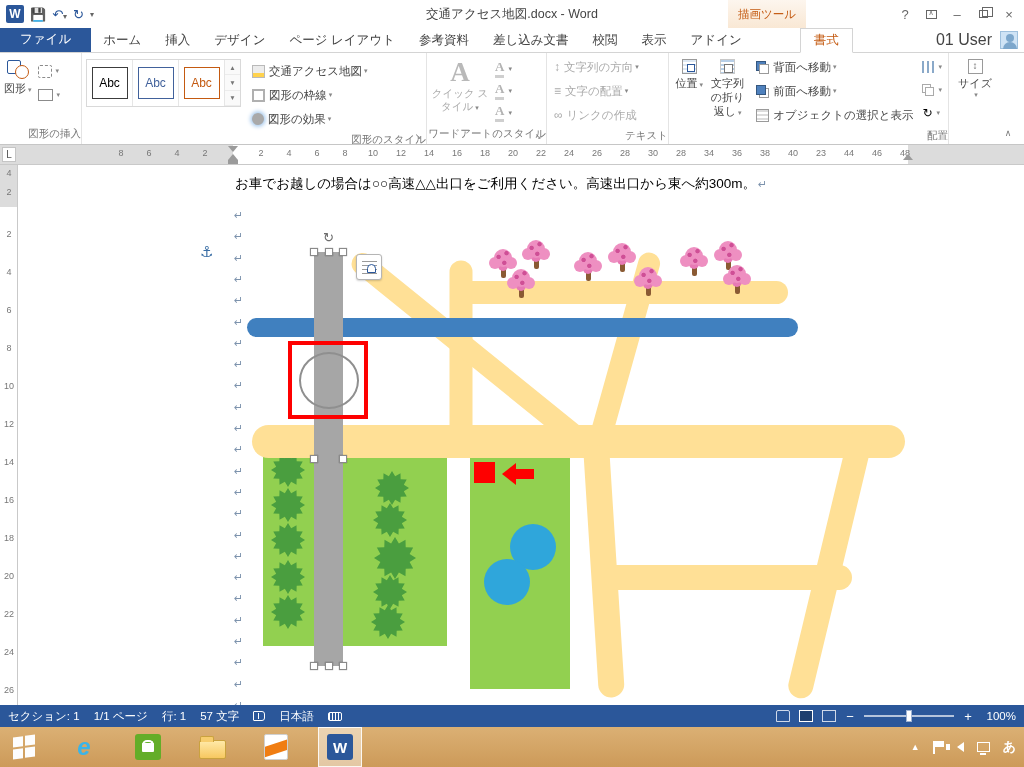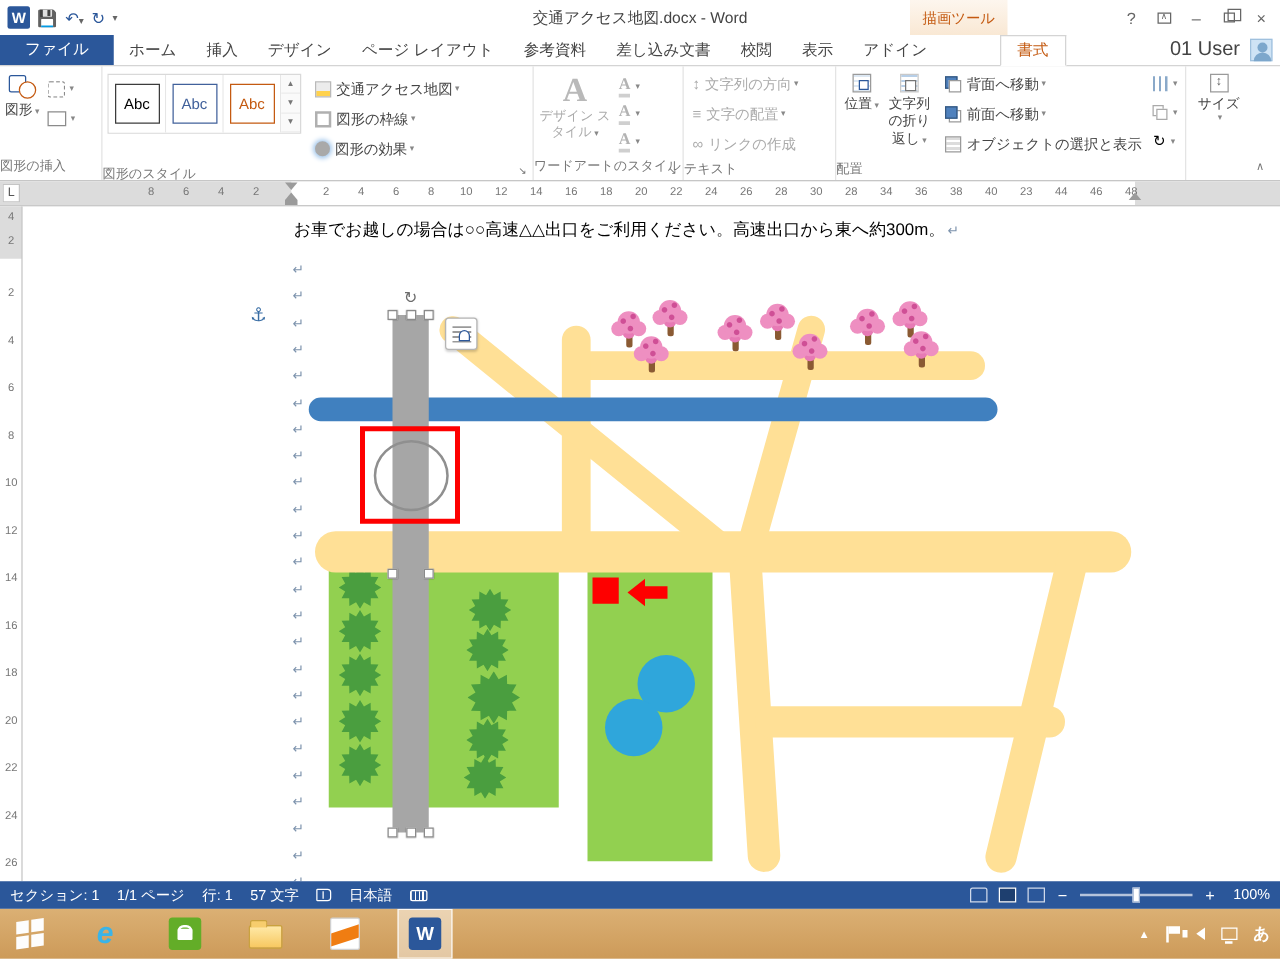--- a/index.html
+++ b/index.html
@@ -29,21 +29,21 @@
 .tabs-right{margin-left:auto;display:flex;align-items:center;gap:8px;margin-right:6px;margin-bottom:3px}
 .user-name{font-size:16px;color:#444}
 .avatar{width:18px;height:18px;background:#cfe3f5;border:1px solid #9fc0dd;position:relative}
 .avatar::before{content:'';position:absolute;left:5px;top:2px;width:8px;height:8px;border-radius:50%;background:#7da7cc}
 .avatar::after{content:'';position:absolute;left:2px;top:10px;width:14px;height:7px;border-radius:7px 7px 0 0;background:#7da7cc}
 
 
 .ribbon{height:92px;background:#fff;border-bottom:1px solid #c6c6c6;display:flex;position:relative;z-index:3}
 .rgroup{height:100%;border-right:1px solid #e4e4e4;display:flex;flex-direction:column;position:relative}
 .rg-body{flex:1;display:flex;padding:2px 4px 0 4px}
-.rg-label{height:19px;font-size:10.5px;color:#777;text-align:left;line-height:17px;white-space:nowrap;overflow:hidden}
+.rg-label{height:19px;font-size:10.5px;color:#777;text-align:right;line-height:17px;white-space:nowrap;overflow:hidden}
 .bigbtn{display:flex;flex-direction:column;align-items:center;padding-top:4px;font-size:11px;color:#444;text-align:center;line-height:1.25;border-radius:2px}
 .caret{font-size:7px;color:#888;margin-left:2px}
 .mini-col{display:flex;flex-direction:column;justify-content:flex-start;gap:4px;margin-left:4px;padding-top:6px}
 .minibtn{display:flex;align-items:center;gap:2px;height:20px;padding:0 2px}
 .menurow{display:flex;align-items:center;height:24px;font-size:11.5px;color:#444;white-space:nowrap;padding:0 3px}
 .menurow.disabled,.disabled{color:#ababab}
 .mi{display:inline-block;margin-right:4px;flex:none}
 .icon-shapes{width:22px;height:20px;position:relative;margin-bottom:3px}
 .icon-shapes::before{content:'';position:absolute;left:0;top:1px;width:12px;height:12px;border:1.5px solid #2b579a;border-radius:2px}
 .icon-shapes::after{content:'';position:absolute;right:0;bottom:0;width:12px;height:12px;border:1.5px solid #c45a11;border-radius:50%;background:#fff}
@@ -265,21 +265,21 @@
         </div>
       </div>
       <div class="rg-label">図形のスタイル</div>
       <div class="dlauncher">↘</div>
     </div>
 
     <div class="rgroup" style="width:120px">
       <div class="rg-body">
         <div class="bigbtn disabled" style="width:58px">
           <span class="bigA">A</span>
-          <div style="font-size:10.5px;color:#ababab"><span>デザイン スタイル</span><span class="caret">▾</span></div>
+          <div style="font-size:10.5px;color:#ababab"><span>クイック スタイル</span><span class="caret">▾</span></div>
         </div>
         <div class="mini-col" style="gap:2px;padding-top:4px">
           <div class="minibtn disabled">
               <span class="miniA">A</span>
               <span class="caret">▾</span>
             </div>
           <div class="minibtn disabled">
               <span class="miniA">A</span>
               <span class="caret">▾</span>
             </div>

